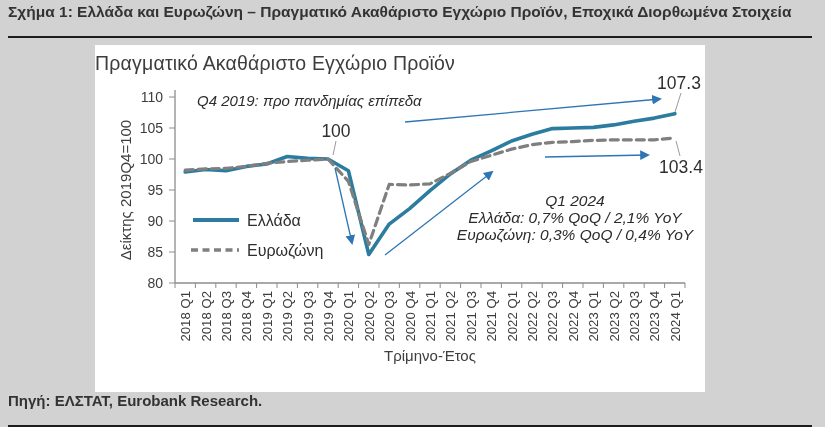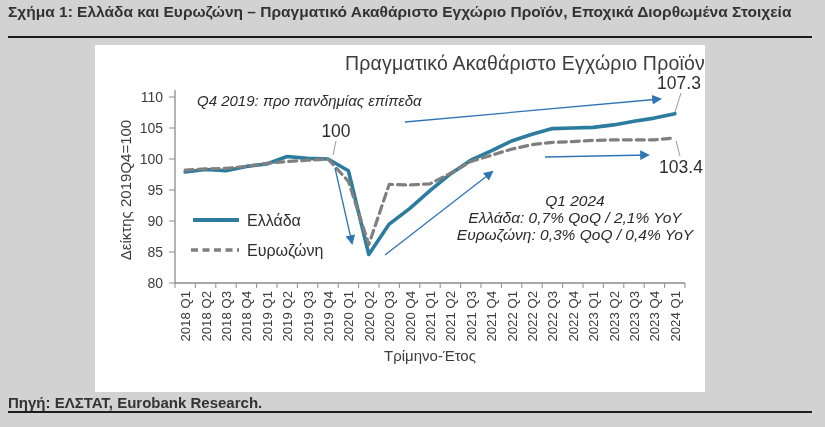--- a/index.html
+++ b/index.html
@@ -13,28 +13,28 @@
     position:absolute;left:8px;top:2px;width:804px;
     font-size:15.5px;line-height:19.5px;font-weight:600;color:#333;
     border-bottom:2px solid #1c1c1c;padding-bottom:14px;
   }
   .panel{
     position:absolute;left:95px;top:45px;width:610px;height:347px;
     background:#ffffff;
   }
   .chart-title{
     position:absolute;left:95px;top:52px;width:610px;
-    text-align:right;font-size:19.5px;color:#3d3d3d;font-weight:500;
+    text-align:left;font-size:19.5px;color:#3d3d3d;font-weight:500;
     letter-spacing:.2px;
   }
   .chart-svg{position:absolute;left:115px;top:70px;}
   .source{
-    position:absolute;left:8px;bottom:14px;width:804px;
+    position:absolute;left:8px;bottom:0;width:804px;
     font-size:15px;font-weight:600;color:#333;
-    border-bottom:2px solid #1c1c1c;padding-bottom:0;
+    border-bottom:2px solid #1c1c1c;padding-bottom:16px;
   }
   
   text{font-family:"Liberation Sans",sans-serif;fill:#3d3d3d;}
   .ytick{font-size:14px;}
   .xtick{font-size:13.2px;}
   .axis{stroke:#8c8c8c;stroke-width:1.3;fill:none;}
   .tick{stroke:#8c8c8c;stroke-width:1;}
   .note{font-size:15px;font-style:italic;fill:#2e2e2e;}
   .big-label{font-size:17.5px;fill:#2e2e2e;}
   .hook{stroke:#9a9a9a;stroke-width:1;}

